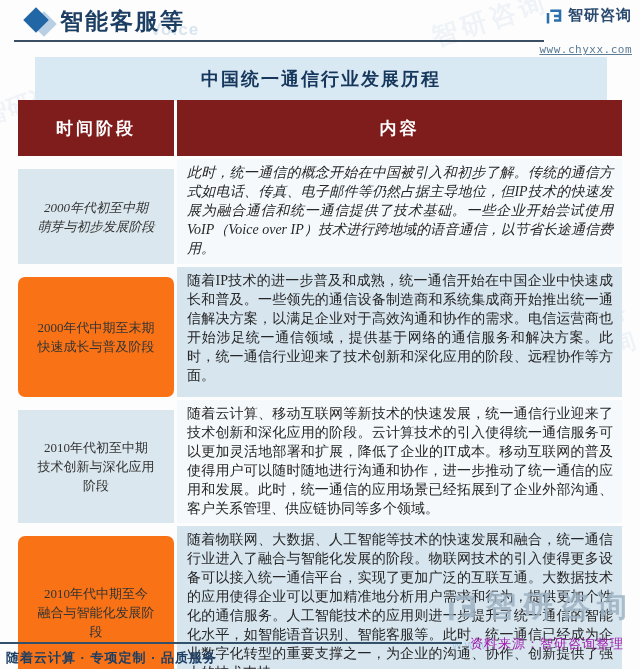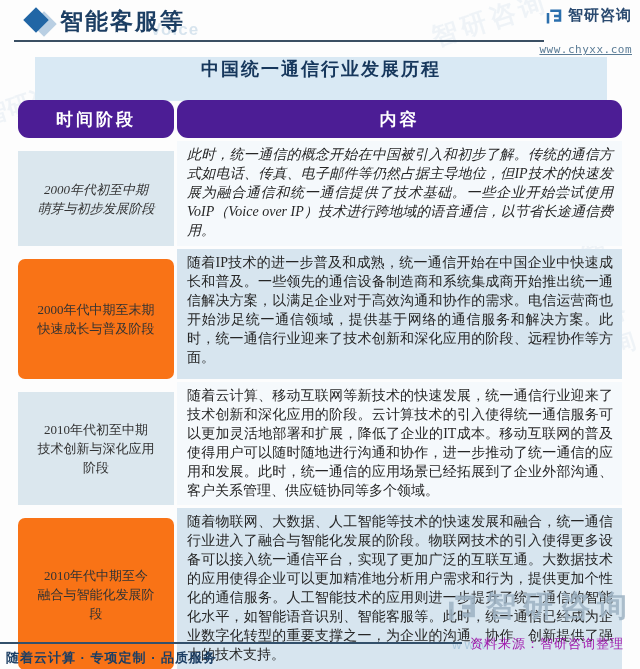--- a/index.html
+++ b/index.html
@@ -41,36 +41,36 @@
   .brand-name { font-size:15px; font-weight:bold; color:#2a4a70; letter-spacing:1px; }
   .brand-url {
     margin-top:18px; font-size:11px; color:#5b7c96;
     font-family:"DejaVu Sans Mono", monospace; letter-spacing:.5px;text-decoration:underline;
   }
   .header-rule { position:absolute; left:14px; top:40px; width:530px; height:2px; background:#3a4f63; }
 
   
   .title-bar {
     position:absolute; left:35px; top:57px; width:572px; height:44px;
-    background:#d9e9f4; display:flex; align-items:flex-start; justify-content:center;
+    background:#d9e9f4; display:flex; align-items:center; justify-content:center;
   }
   .title-bar span {
     font-family:"Liberation Serif", serif;
     font-size:18px; font-weight:bold; color:#16375c; letter-spacing:2px;
   }
 
   
   .table {
     position:absolute; left:18px; top:100px; width:604px;
     display:grid; grid-template-columns:156px 1fr; gap:3px;
   }
   .th {
-    background:#4c1d95; color:#ffffff;
+    background:#7f1d1d; color:#ffffff;
     display:flex; align-items:center; justify-content:center;
-    height:38px; font-size:17px; font-weight:bold; letter-spacing:3px;border-radius:11px;
+    height:56px; font-size:17px; font-weight:bold; letter-spacing:3px;
   }
   .cell-period {
     display:flex; align-items:center; justify-content:center;
     text-align:center; white-space:pre-line;
     font-family:"Liberation Serif", serif;
     font-size:13px; color:#333333; line-height:19px; padding:4px 18px;margin-top:10px;
   }
   .cell-content {
     font-family:"Liberation Serif", serif;
     font-size:14px; color:#262626; line-height:19px;

